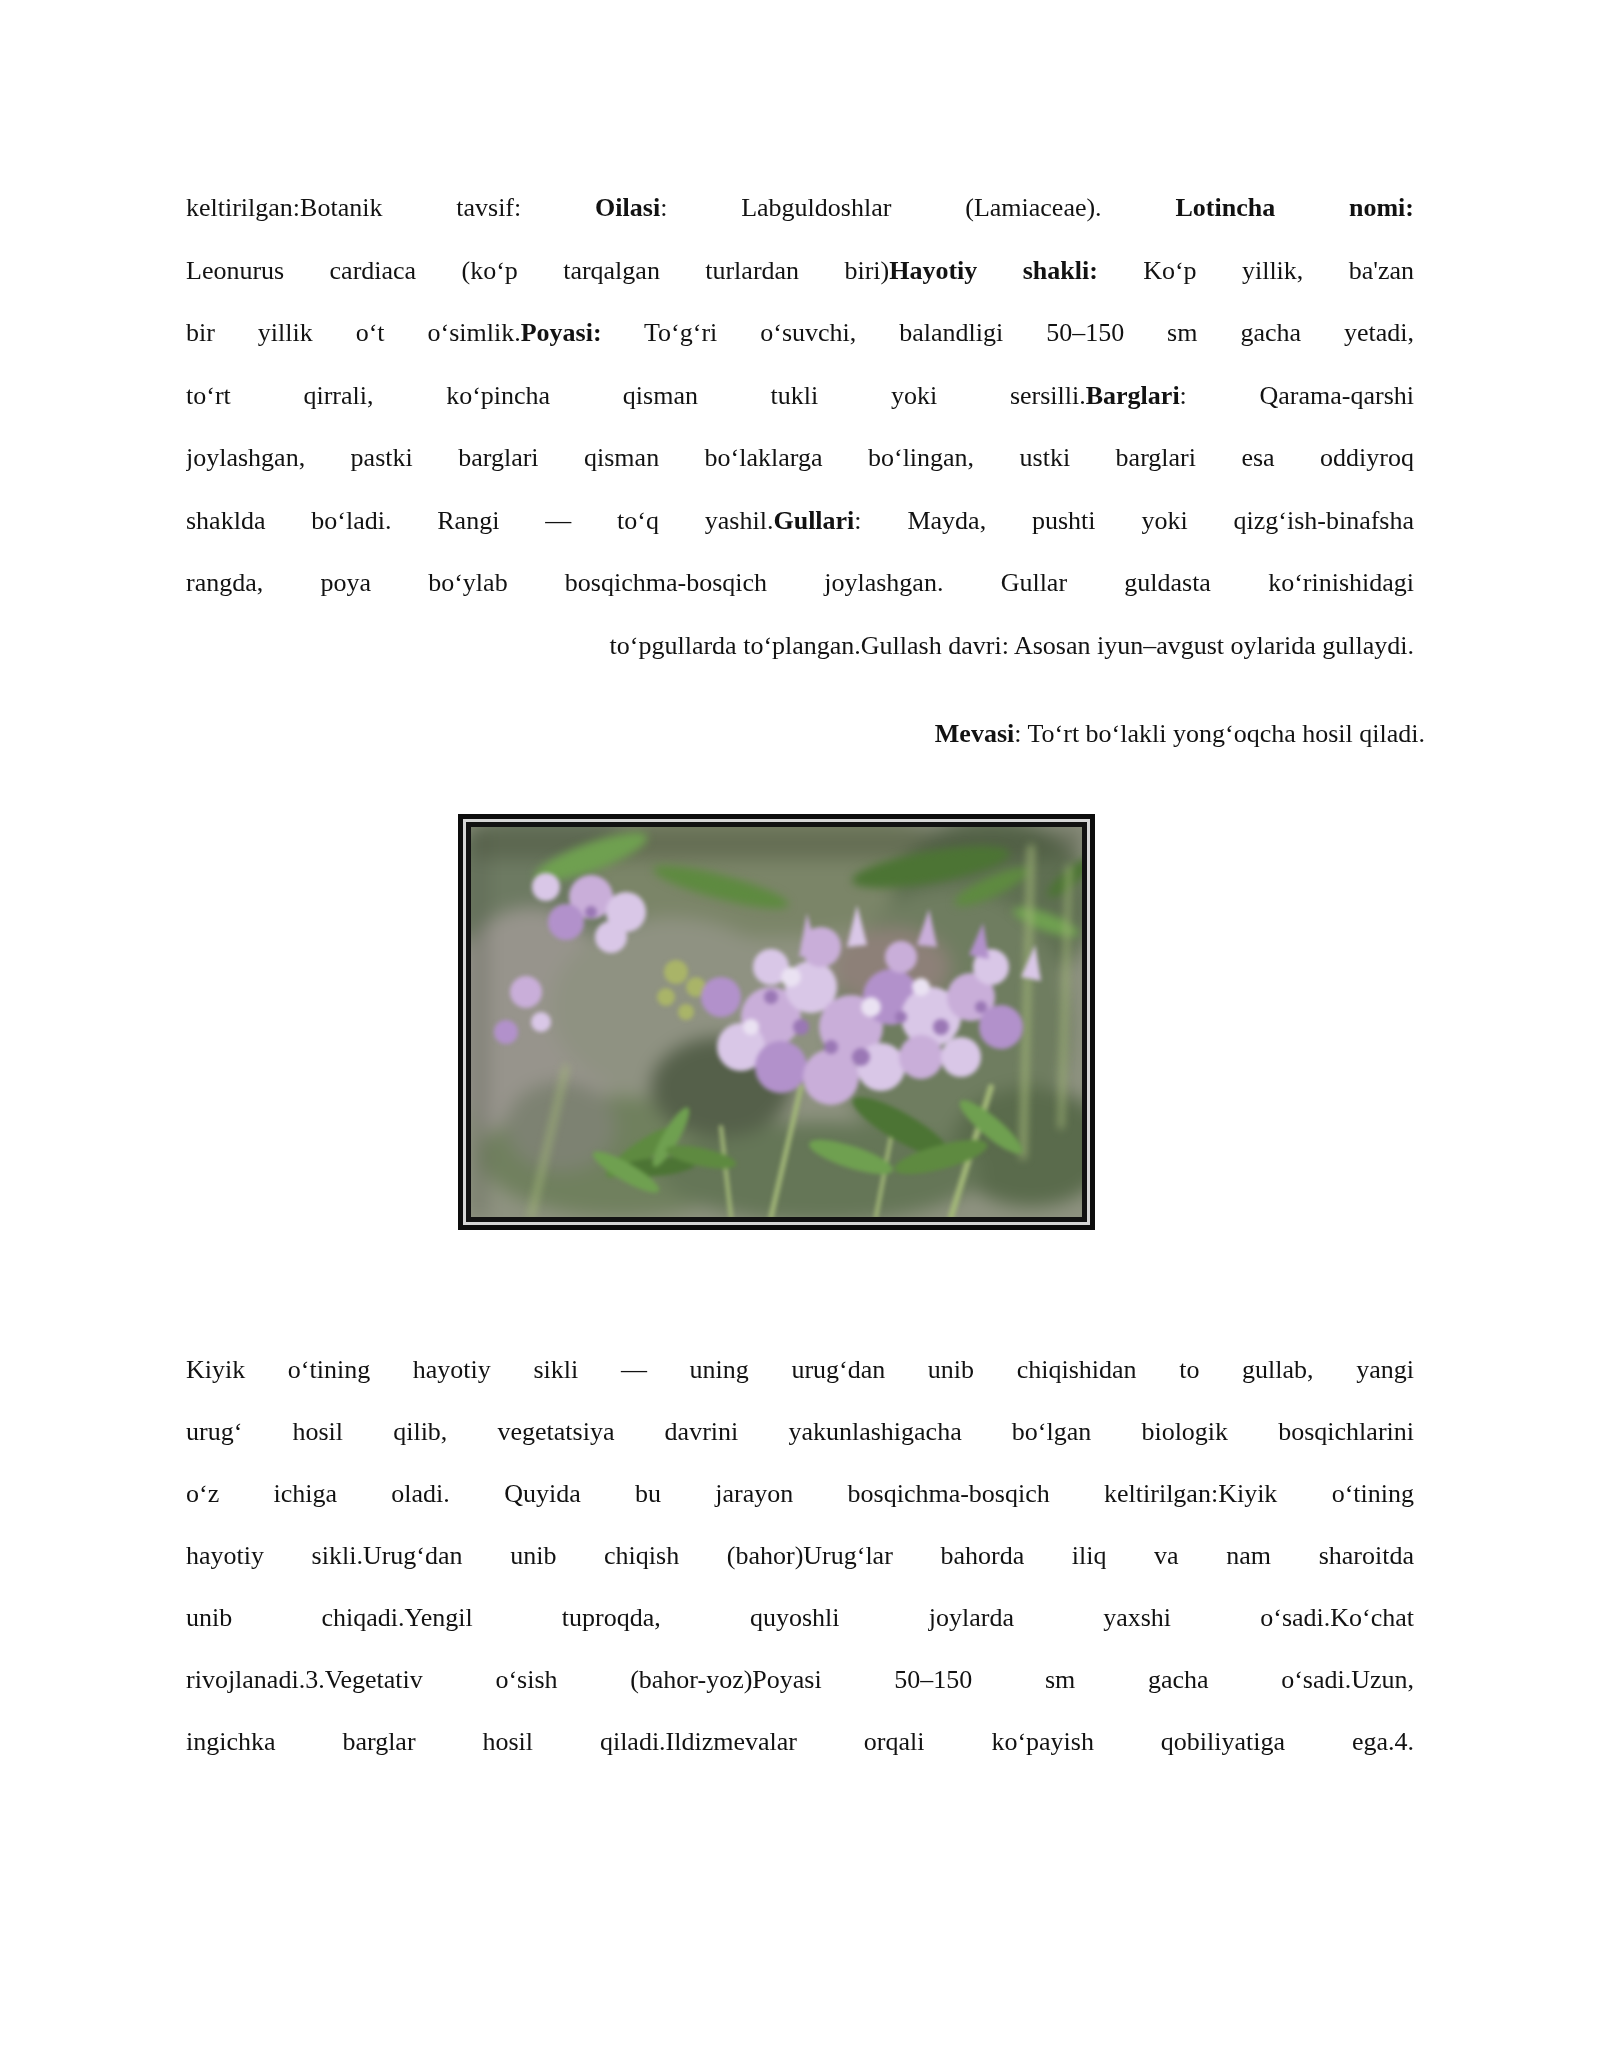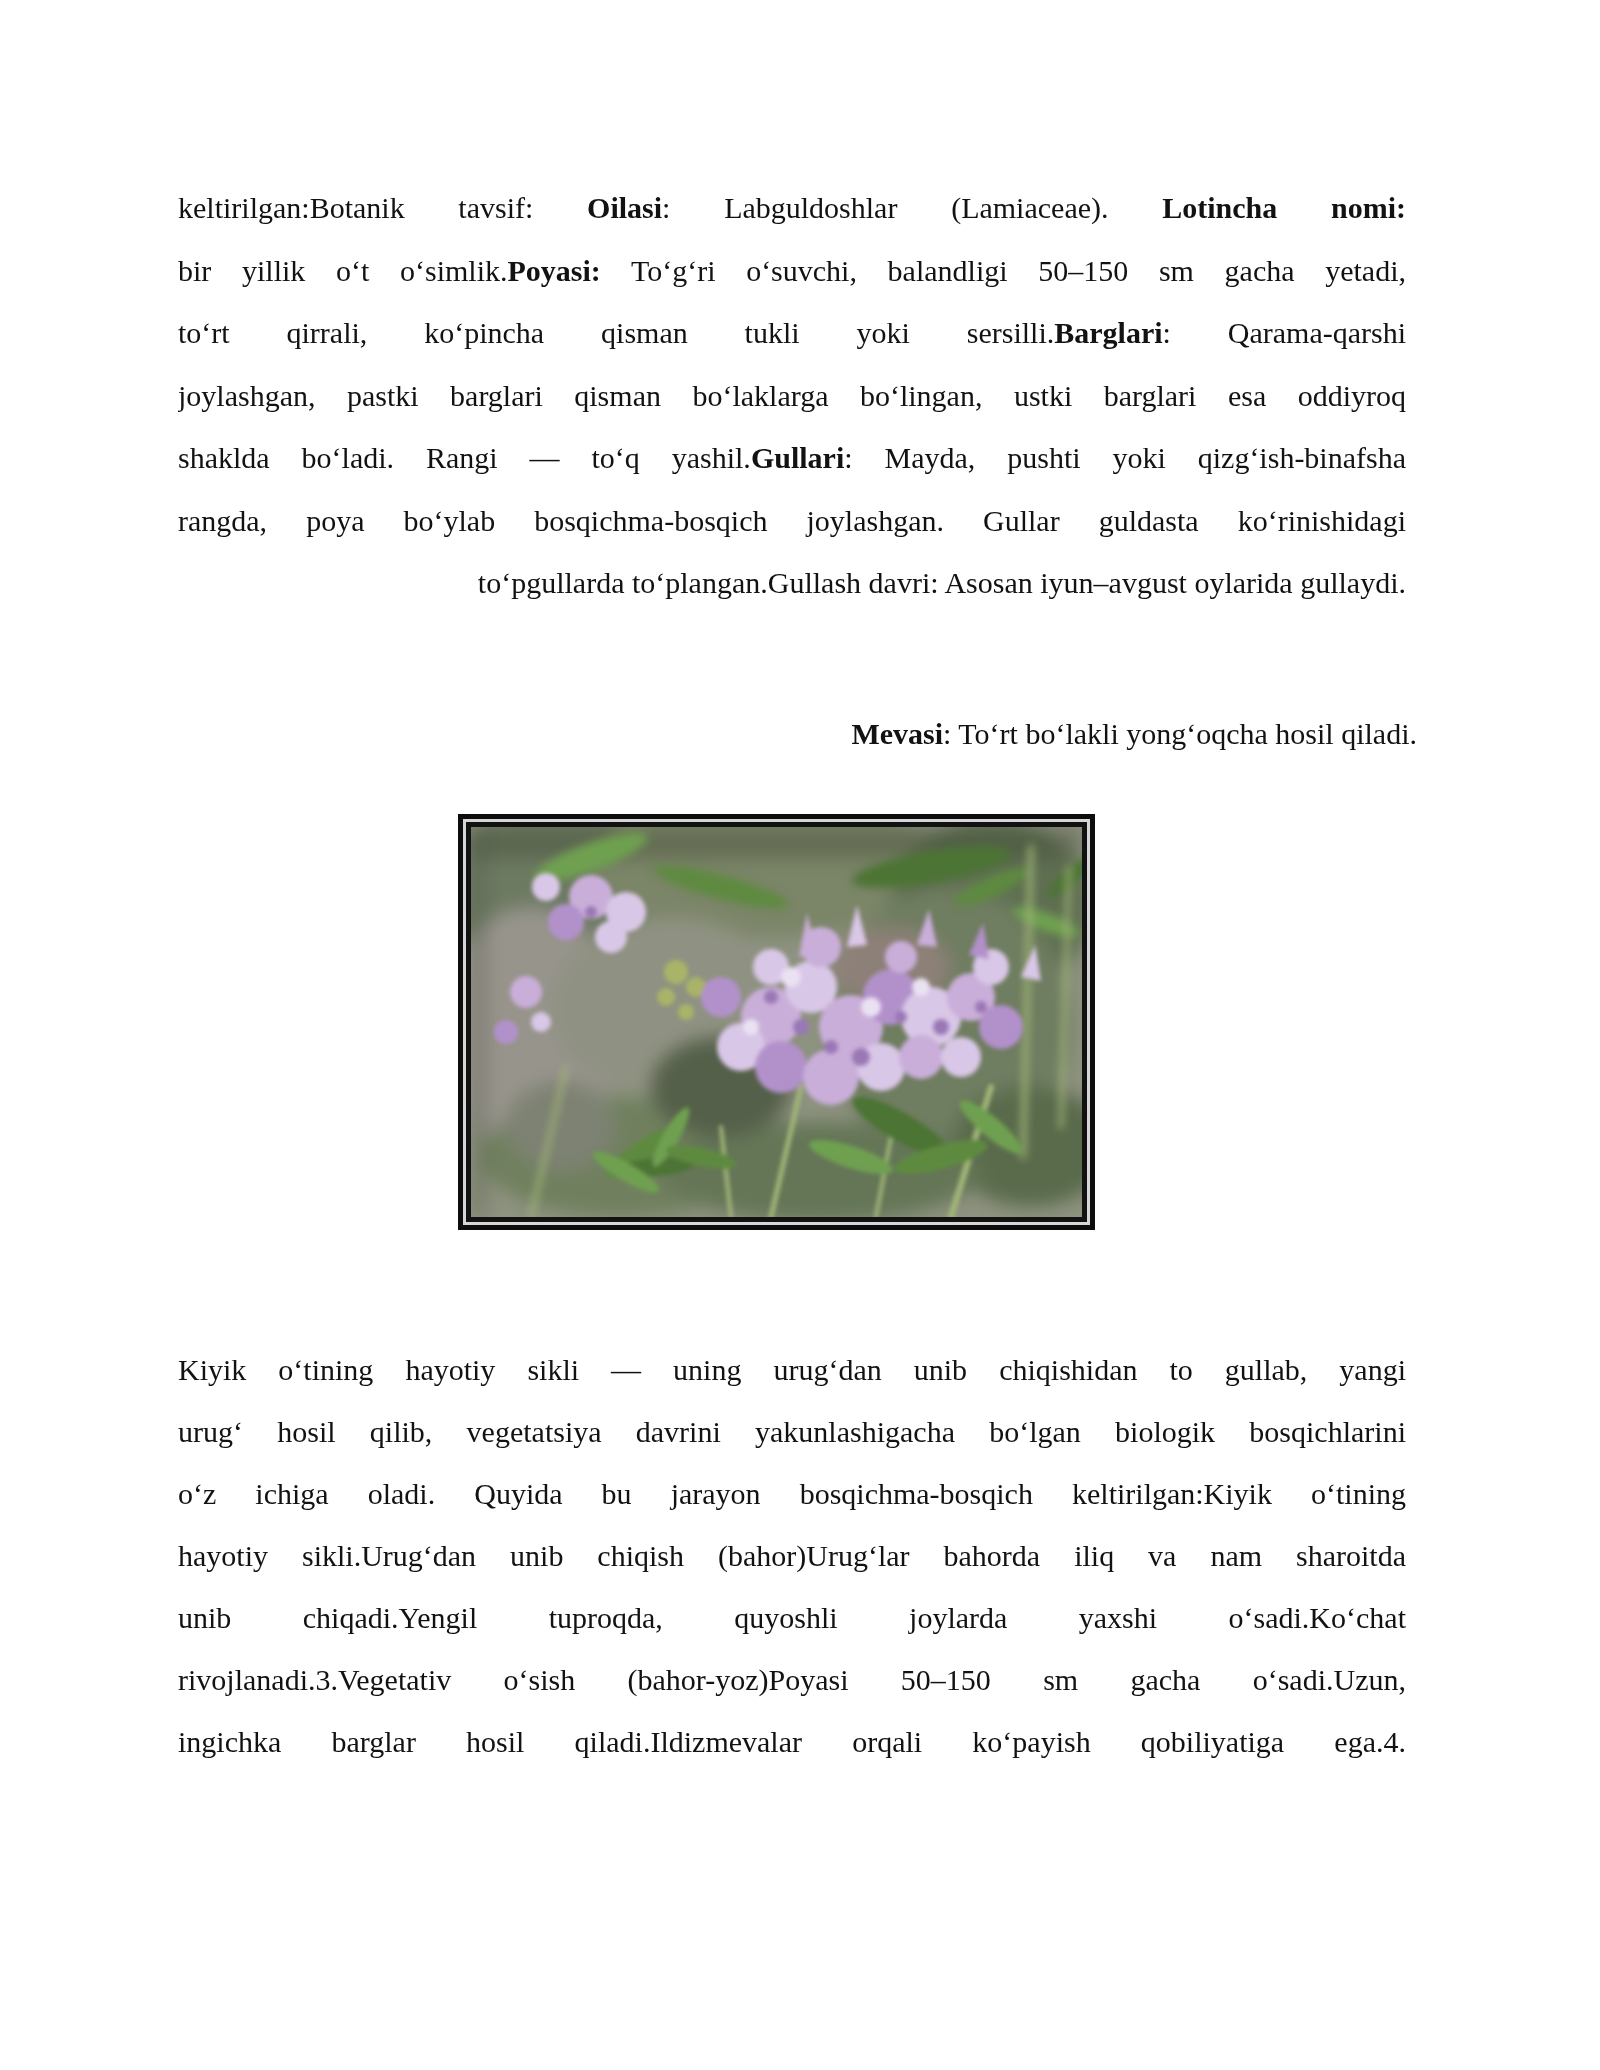--- a/index.html
+++ b/index.html
@@ -6,23 +6,23 @@
   .page{
     position:relative;
     width:1600px;height:2070px;
     background:#ffffff;
     overflow:hidden;
     font-family:"Liberation Serif","DejaVu Serif",serif;
     color:#121212;
   }
   .para{
     position:absolute;
-    left:178px;
+    left:186px;
     width:1228px;
-    font-size:30px;
+    font-size:26px;
   }
   #para-0{top:177px;}
   #para-1{top:703px;margin-left:11px;}
   #para-2{top:1339px;}
   .line{
     height:62.5px;
     line-height:62.5px;
     overflow:hidden;
     text-align:right;
   }
@@ -50,20 +50,21 @@
   .bud{fill:var(--bud);}
   .stem{stroke:var(--stem);fill:none;stroke-linecap:round;}
 </style>
 </head>
 <body>
 
 <div class="page">
 
   <div class="para" id="para-0">
       <div class="line just"><span>keltirilgan:Botanik tavsif: </span><span class="b">Oilasi</span><span>: Labguldoshlar (Lamiaceae). </span><span class="b">Lotincha nomi:</span></div>
+      <div class="line just"><span>Leonurus cardiaca (ko‘p tarqalgan turlardan biri)</span><span class="b">Hayotiy shakli:</span><span> Ko‘p yillik, ba'zan</span></div>
       <div class="line just"><span>bir yillik o‘t o‘simlik.</span><span class="b">Poyasi:</span><span> To‘g‘ri o‘suvchi, balandligi 50–150 sm gacha yetadi,</span></div>
       <div class="line just"><span>to‘rt qirrali, ko‘pincha qisman tukli yoki sersilli.</span><span class="b">Barglari</span><span>: Qarama-qarshi</span></div>
       <div class="line just"><span>joylashgan, pastki barglari qisman bo‘laklarga bo‘lingan, ustki barglari esa oddiyroq</span></div>
       <div class="line just"><span>shaklda bo‘ladi. Rangi — to‘q yashil.</span><span class="b">Gullari</span><span>: Mayda, pushti yoki qizg‘ish-binafsha</span></div>
       <div class="line just"><span>rangda, poya bo‘ylab bosqichma-bosqich joylashgan. Gullar guldasta ko‘rinishidagi</span></div>
       <div class="line"><span>to‘pgullarda to‘plangan.Gullash davri: Asosan iyun–avgust oylarida gullaydi.</span></div>
     </div>
 
   <div class="para" id="para-1">
       <div class="line"><span class="b">Mevasi</span><span>: To‘rt bo‘lakli yong‘oqcha hosil qiladi.</span></div>

